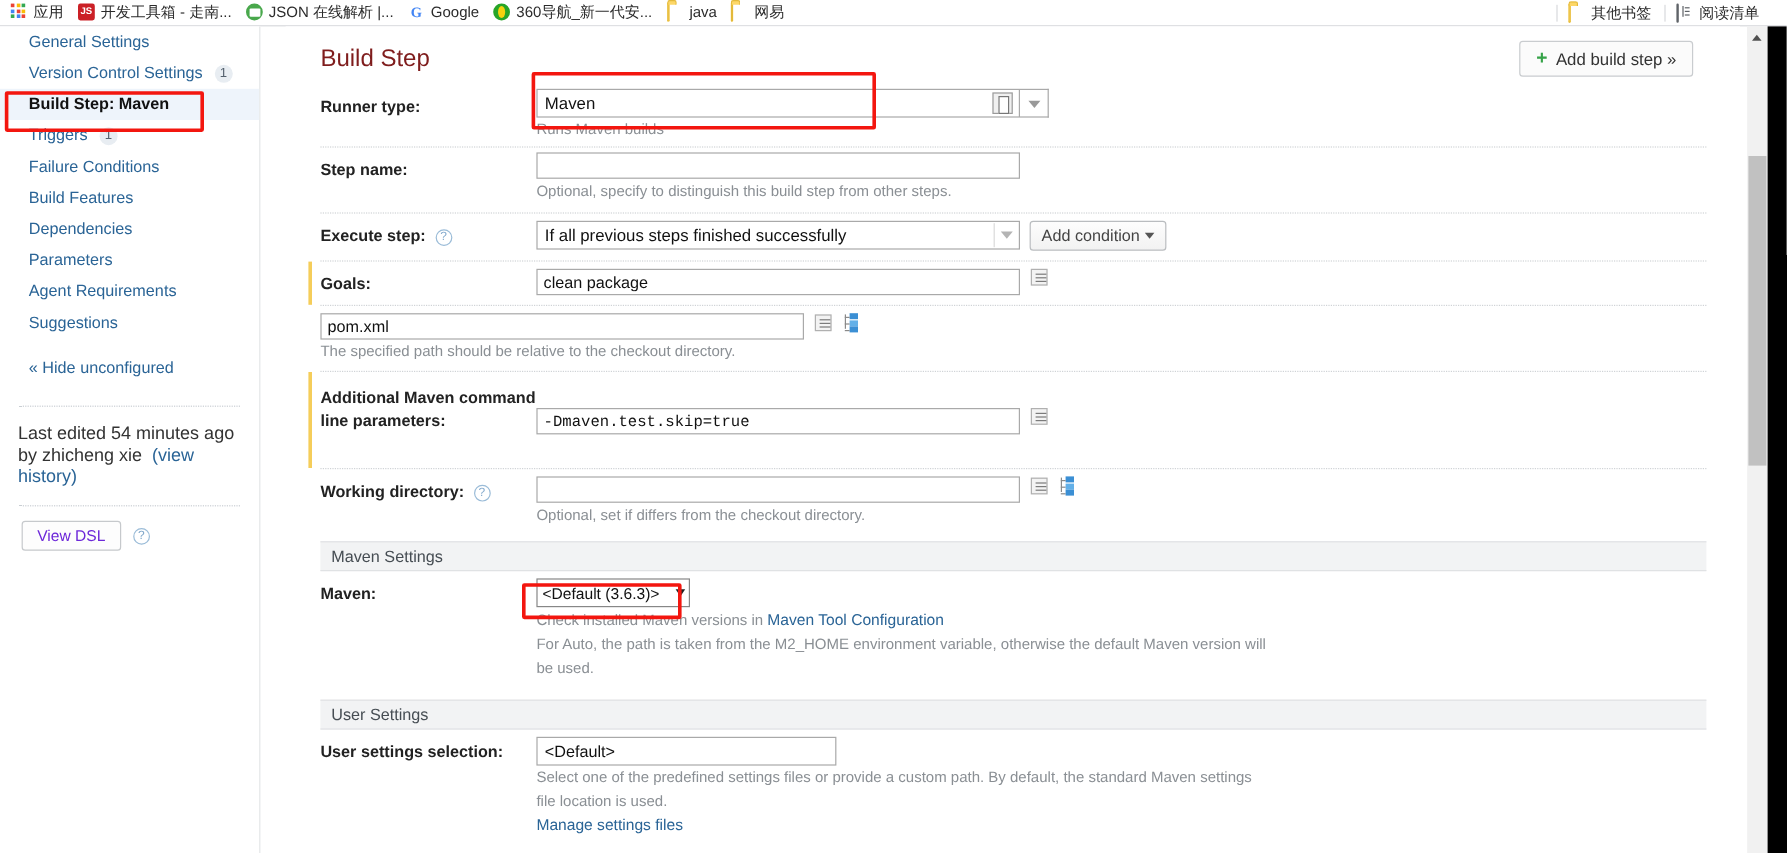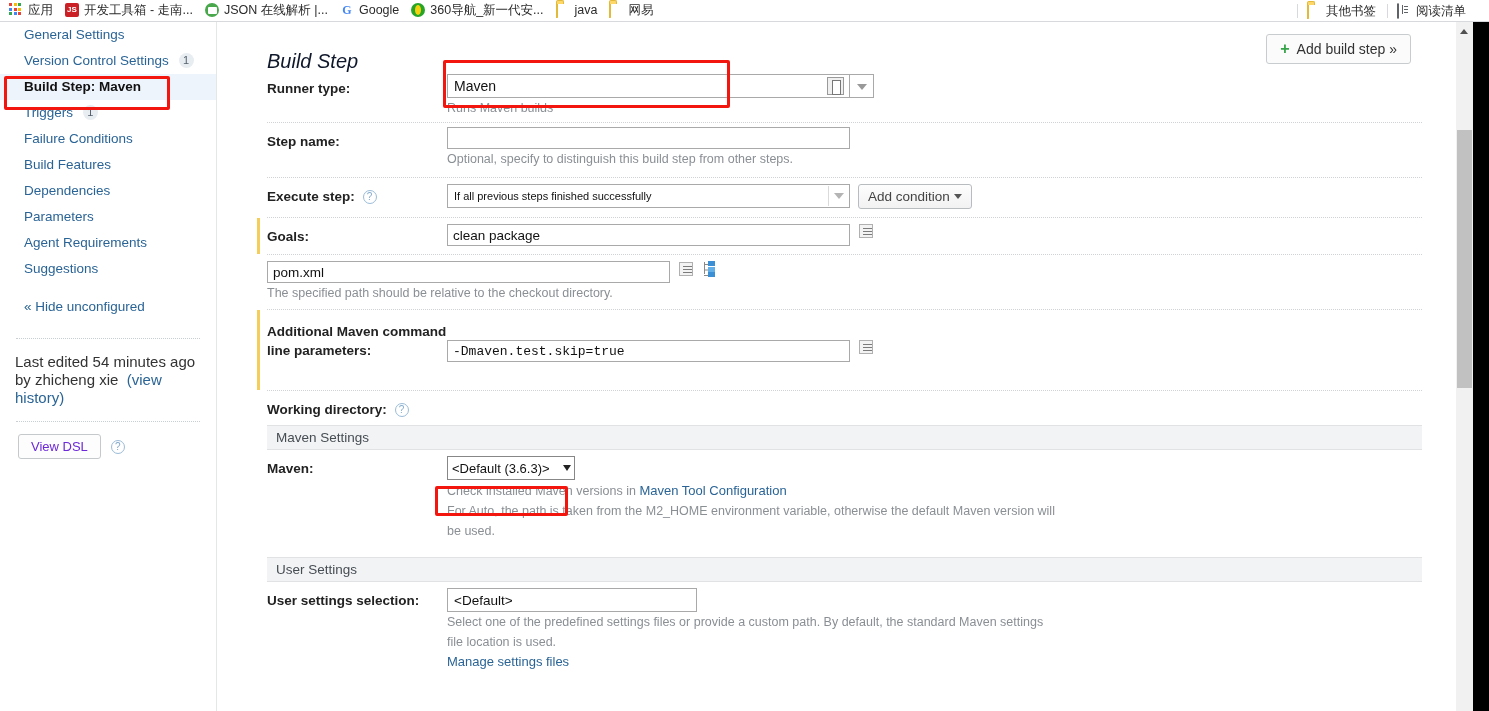--- a/index.html
+++ b/index.html
@@ -100,21 +100,21 @@
     display:inline-block; width:14px;height:14px;border-radius:50%;
     border:1px solid #9bbcd8; color:#7fa6c9; font-size:10px; line-height:12px;
     text-align:center; cursor:pointer; background:#fff;
   }
 
   
   #main {
     position:absolute; left:238px; top:22px; width:1212px; height:689px;
     background:#fff; overflow:hidden;
   }
-  #page-title { position:absolute; left:29px; top:28px; font-size:20px; color:#0f172a;font-style:italic; }
+  #page-title { position:absolute; left:29px; top:16px; font-size:20px; color:#7f1d1d; }
   #add-step-btn {
     position:absolute; right:39px; top:12px;
     background:#fbfbfb; border:1px solid #c9cccf; border-radius:3px;
     padding:6px 13px; font-size:14px; color:#333; cursor:pointer;
     display:flex;align-items:center;gap:7px;
     font-family:"Liberation Sans",sans-serif;
   }
   #add-step-btn .plus { color:#36a349; font-size:16px; font-weight:bold; line-height:14px; }
 
   
@@ -161,21 +161,21 @@
     position:relative; cursor:pointer;
   }
   .combo .arrow-btn::after{
     content:""; position:absolute; left:7px; top:9px;
     border-left:5px solid transparent; border-right:5px solid transparent;
     border-top:6px solid #999;
   }
 
   .select-wide {
     width:403px; height:24px; border:1px solid #a9a9a9; background:#fff;
-    font-size:11px; padding:2px 6px; color:#111; position:relative;
+    font-size:14px; padding:2px 6px; color:#111; position:relative;
     display:flex; align-items:center;
   }
   .select-wide .car {
     position:absolute; right:1px; top:1px; bottom:1px; width:20px;
     display:flex;align-items:center;justify-content:center;
     border-left:1px solid #dadada; background:#fff;
   }
   .select-wide .car::after{
     content:""; border-left:5px solid transparent; border-right:5px solid transparent;
     border-top:6px solid #b4b4b4;
@@ -459,20 +459,34 @@
       </div>
     </div>
 
     <div class="sep"></div>
 
     <div class="row">
       <div class="lbl">
         <span>Working directory:</span>
         <span class="help-q2">?</span>
       </div>
+      <div class="fld" style="padding-top:6px;padding-bottom:6px">
+        <span class="row-inline" style="display:inline-flex">
+          <input class="txt" value="" style="">
+          <span class="fieldicons">
+            <span class="ico-lines"></span>
+            <span class="ico-tree">
+                <i></i>
+                <i></i>
+                <i></i>
+              </span>
+          </span>
+        </span>
+        <div class="hint">Optional, set if differs from the checkout directory.</div>
+      </div>
     </div>
 
     <div class="section-head">Maven Settings</div>
 
     <div class="row">
       <div class="lbl">Maven:</div>
       <div class="fld" style="padding-top:6px;padding-bottom:10px">
         <div class="select-narrow">
           <span>&lt;Default (3.6.3)&gt;</span>
           <span class="car2"></span>

